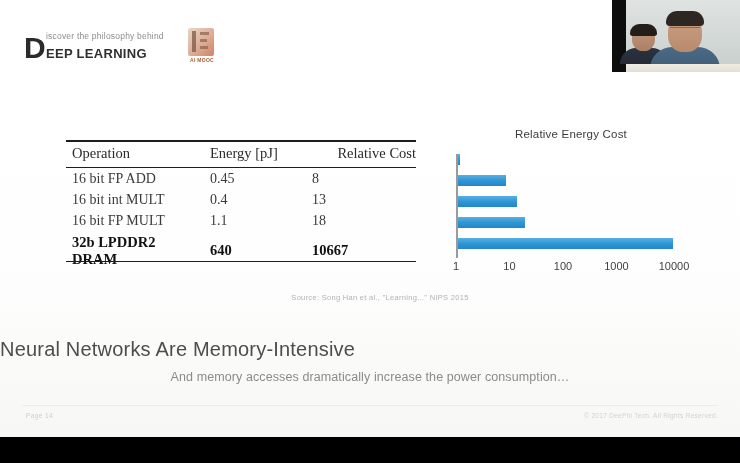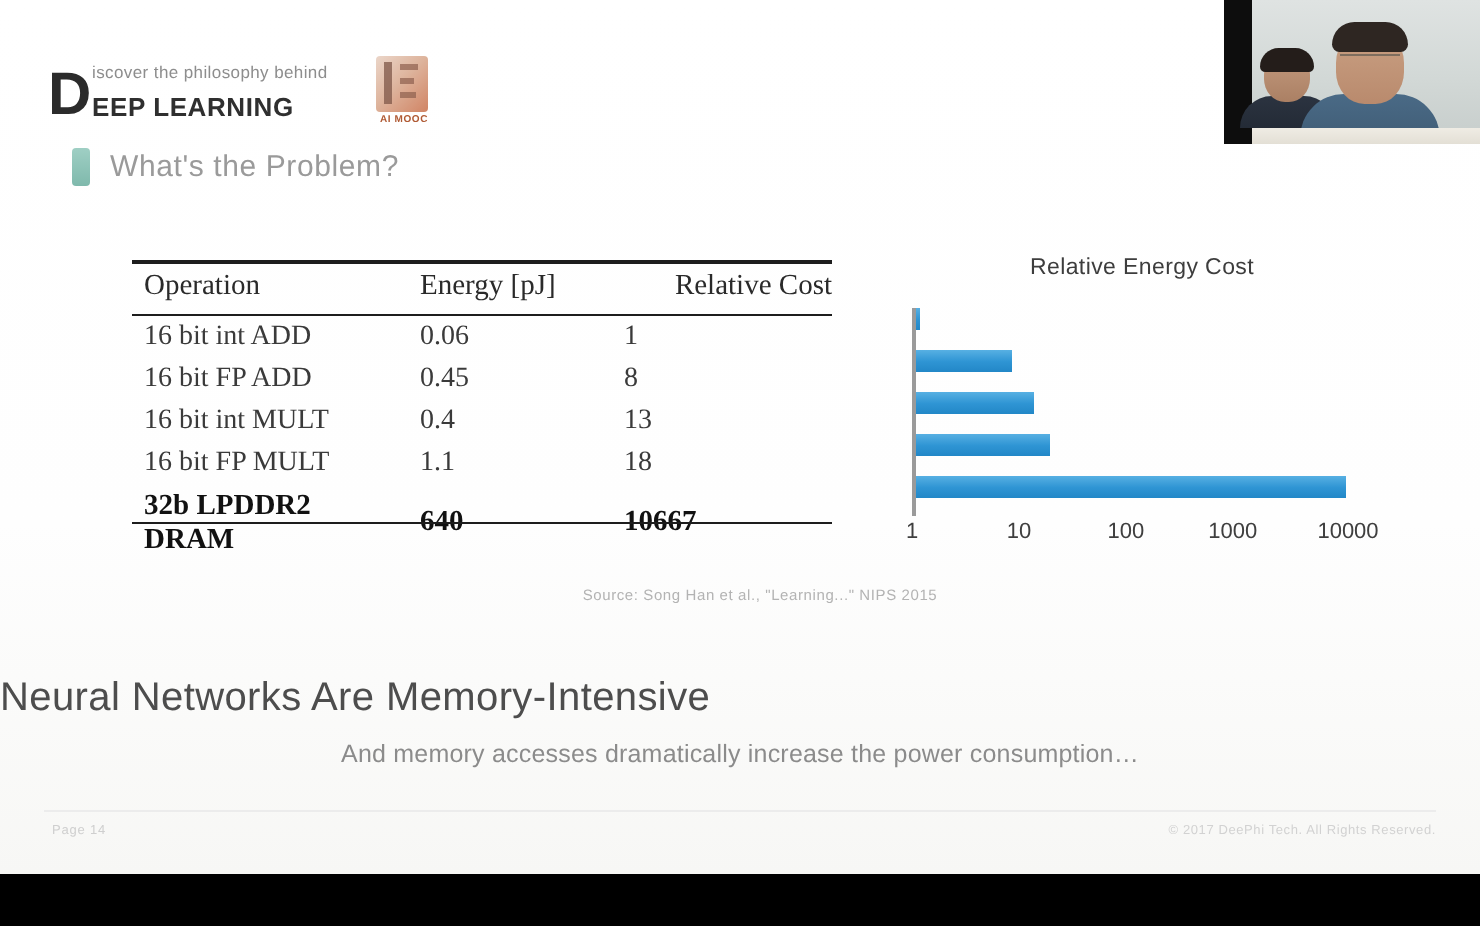--- a/index.html
+++ b/index.html
@@ -31,21 +31,21 @@
   #badge .cap{position:absolute;left:0;top:29px;width:32px;text-align:center;
         font-size:5px;color:#b05a34;font-weight:bold;letter-spacing:.3px;}
 
   
   #section-head{position:absolute;left:36px;top:72px;height:22px;display:flex;align-items:center;}
   #section-bullet{width:9px;height:19px;border-radius:2px;
         background:linear-gradient(180deg,#9fcfc4 0%,#7fb9ac 100%);margin-right:10px;}
   #section-title{font-size:15px;color:#9a9a9a;letter-spacing:.3px;}
 
   
-  #table-wrap{position:absolute;left:66px;top:130px;width:350px;}
+  #table-wrap{position:absolute;left:66px;top:140px;width:350px;}
   table.cost{border-collapse:collapse;width:350px;
              font-family:"Liberation Serif",serif;color:#2a2a2a;}
   table.cost th{font-weight:normal;font-size:14.5px;text-align:left;padding:3px 0 5px 6px;}
   table.cost td{font-size:14px;text-align:left;padding:2.5px 0 2.5px 6px;color:#3a3a3a;}
   table.cost tr.hdr{border-top:2.4px solid #1d1d1d;border-bottom:1.1px solid #1d1d1d;}
   table.cost tr.last td{font-weight:bold;color:#111;font-size:14.5px;}
   table.cost .c2{width:96px;}
   table.cost .c3{width:104px;text-align:right;}
   #table-bottom-rule{position:absolute;left:66px;top:261px;width:350px;height:0;
         border-top:1.6px solid #1d1d1d;}
@@ -119,37 +119,28 @@
 
     <div id="badge">
       <div class="mark">
         <span class="g1"></span>
           <span class="g2"></span>
           <span class="g3"></span>
       </div>
       <div class="cap">AI MOOC</div>
     </div>
 
-    <div id="section-head">
-      <div id="section-bullet"></div>
-      <div id="section-title">What's the Problem?</div>
-    </div>
 
     <div id="table-wrap">
       <table class="cost">
         <tbody>
             <tr class="hdr">
           <th>Operation</th>
           <th class="c2">Energy [pJ]</th>
           <th class="c3">Relative Cost</th>
-        </tr>
-        <tr>
-          <td>16 bit int ADD</td>
-          <td>0.06</td>
-          <td>1</td>
         </tr>
         <tr>
           <td>16 bit FP ADD</td>
           <td>0.45</td>
           <td>8</td>
         </tr>
         <tr>
           <td>16 bit int MULT</td>
           <td>0.4</td>
           <td>13</td>

